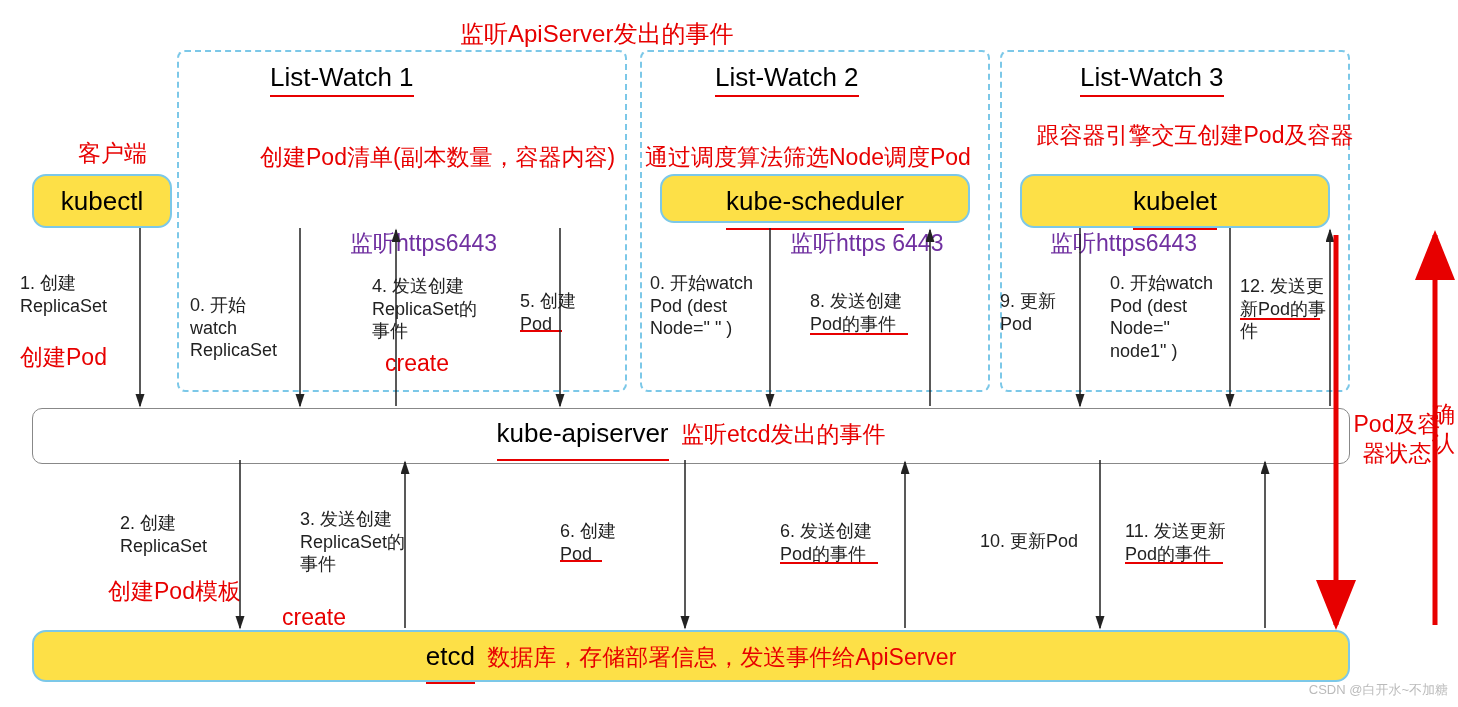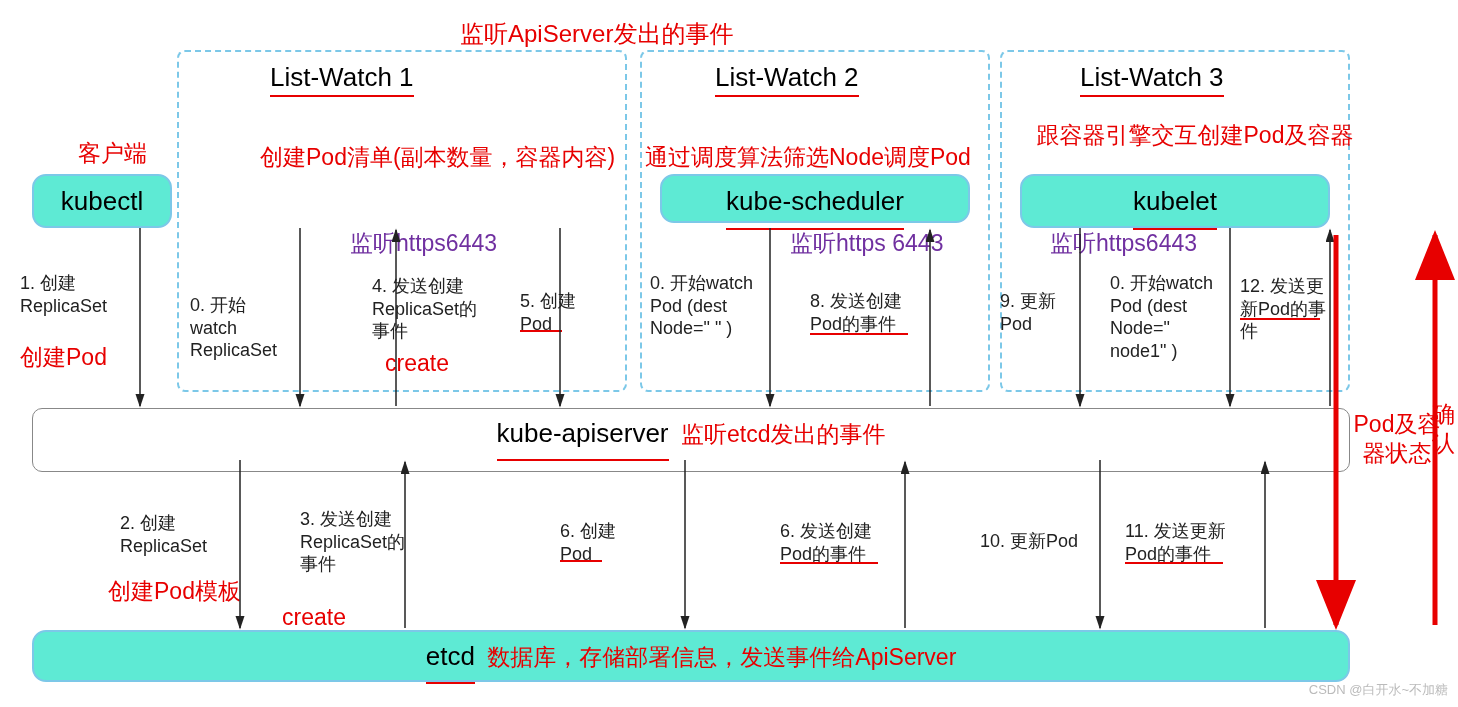--- a/index.html
+++ b/index.html
@@ -2,21 +2,21 @@
 <html><head>
 <meta charset="utf-8">
 <style>
   * { box-sizing: border-box; margin: 0; padding: 0; }
   body { font-family: "Microsoft YaHei", Arial, sans-serif; background: #fff; width: 1458px; height: 707px; position: relative; }
   .container { position: relative; width: 1458px; height: 707px; }
   .abs { position: absolute; }
   .red { color: #e70000; }
   .purple { color: #7030a0; }
   .black { color: #000; }
-  .box { border: 2px solid #7cc8e8; border-radius: 14px; background: #5eead4; text-align: center; }
+  .box { border: 2px solid #7cc8e8; border-radius: 14px; background: #fde047; text-align: center; }
   .dashed { border: 2px dashed #7cc8e8; border-radius: 8px; }
   .api-box { border: 1.5px solid #888; border-radius: 10px; }
   .arrow-label { font-size: 18px; line-height: 1.25; }
   .big-label { font-size: 23px; }
   .box-label { font-size: 26px; font-weight: 500; }
   .underline-red { border-bottom: 2.5px solid #e70000; display: inline-block; padding-bottom: 2px; }
   .watermark { position:absolute; right:10px; bottom:8px; color:#bbb; font-size:13px; }
   svg.arrows { position:absolute; left:0; top:0; pointer-events:none; }
   .step-text { color:#222; }
 </style>
@@ -42,21 +42,21 @@
   <div class="abs box" style="left:1020px; top:174px; width:310px; height:54px; line-height:50px;"><span class="box-label underline-red">kubelet</span></div>
 
   <div class="abs red big-label" style="left:260px; top:142px; font-size:23px;">创建Pod清单(副本数量，容器内容)</div>
   <div class="abs red big-label" style="left:645px; top:142px; font-size:23px;">通过调度算法筛选Node调度Pod</div>
   <div class="abs red big-label" style="left:1035px; top:122px; font-size:23px; width:320px; text-align:center; line-height:1.2;">跟容器引擎交互创建Pod及容器</div>
 
   <div class="abs purple big-label" style="left:350px; top:228px;">监听https6443</div>
   <div class="abs purple big-label" style="left:790px; top:228px;">监听https 6443</div>
   <div class="abs purple big-label" style="left:1050px; top:228px;">监听https6443</div>
 
-  <div class="abs api-box" style="left:32px; top:408px; width:1318px; height:64px; text-align:center; line-height:48px;">
+  <div class="abs api-box" style="left:32px; top:408px; width:1318px; height:56px; text-align:center; line-height:48px;">
     <span class="box-label underline-red">kube-apiserver</span>
     <span class="red big-label" style="margin-left:8px;">监听etcd发出的事件</span>
   </div>
 
   <div class="abs box" style="left:32px; top:630px; width:1318px; height:52px; text-align:center; line-height:48px;">
     <span class="box-label underline-red">etcd</span>
     <span class="red big-label" style="margin-left:8px;">数据库，存储部署信息，发送事件给ApiServer</span>
   </div>
 
   <div class="abs arrow-label step-text" style="left:20px; top:272px; width:100px;">1. 创建ReplicaSet</div>

